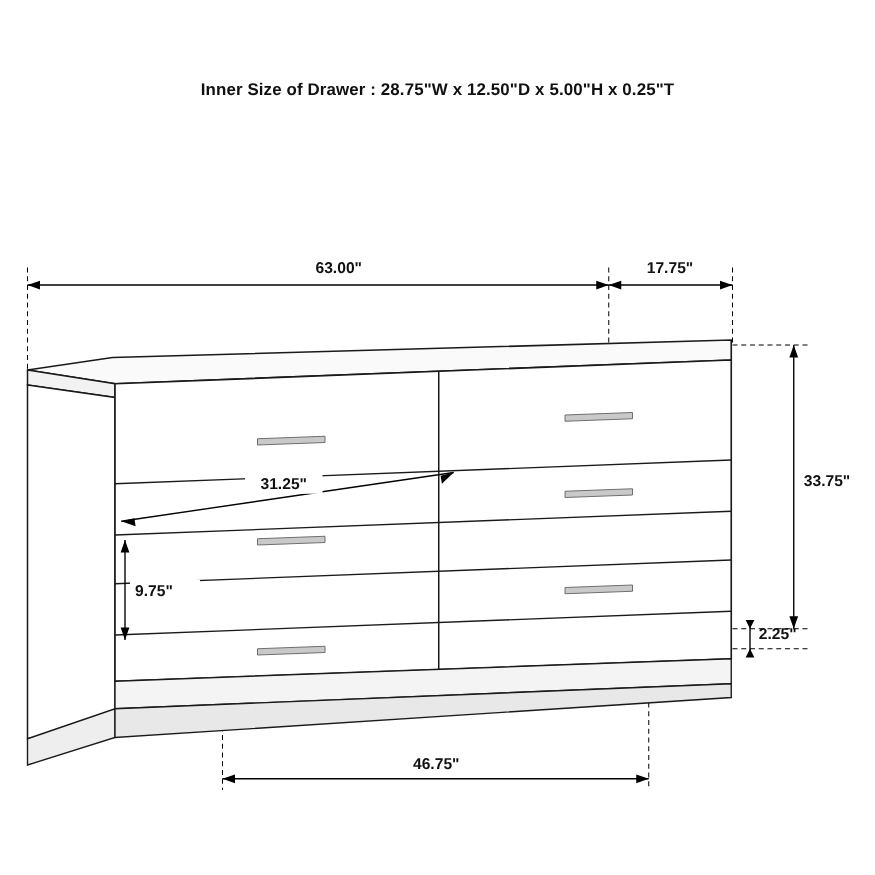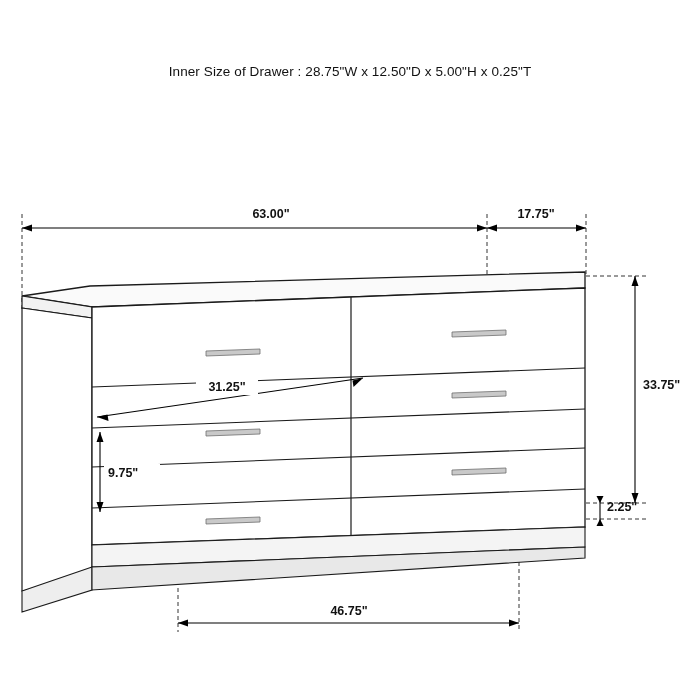--- a/index.html
+++ b/index.html
@@ -20,21 +20,21 @@
     width: 700px;
     height: 700px;
   }
   .title {
     position: absolute;
     top: 64px;
     left: 0;
     width: 700px;
     text-align: center;
     font-size: 13.5px;
-    font-weight: normal;
+    font-weight: bold;
     letter-spacing: 0.1px;
     color: #111;
   }
   svg.diagram {
     position: absolute;
     top: 0;
     left: 0;
     width: 700px;
     height: 700px;
   }

